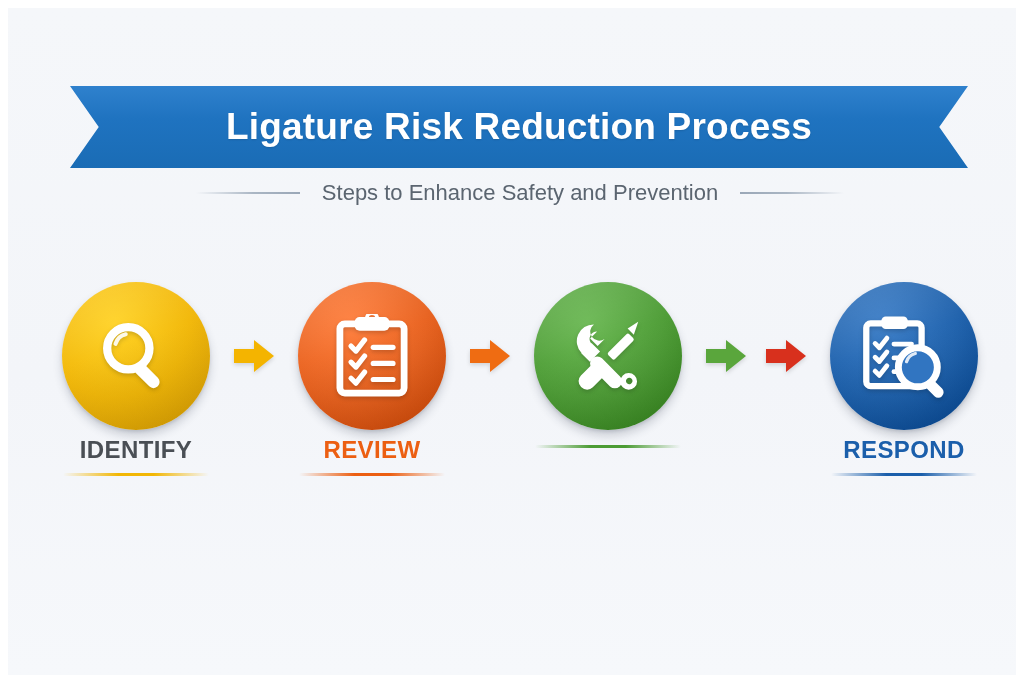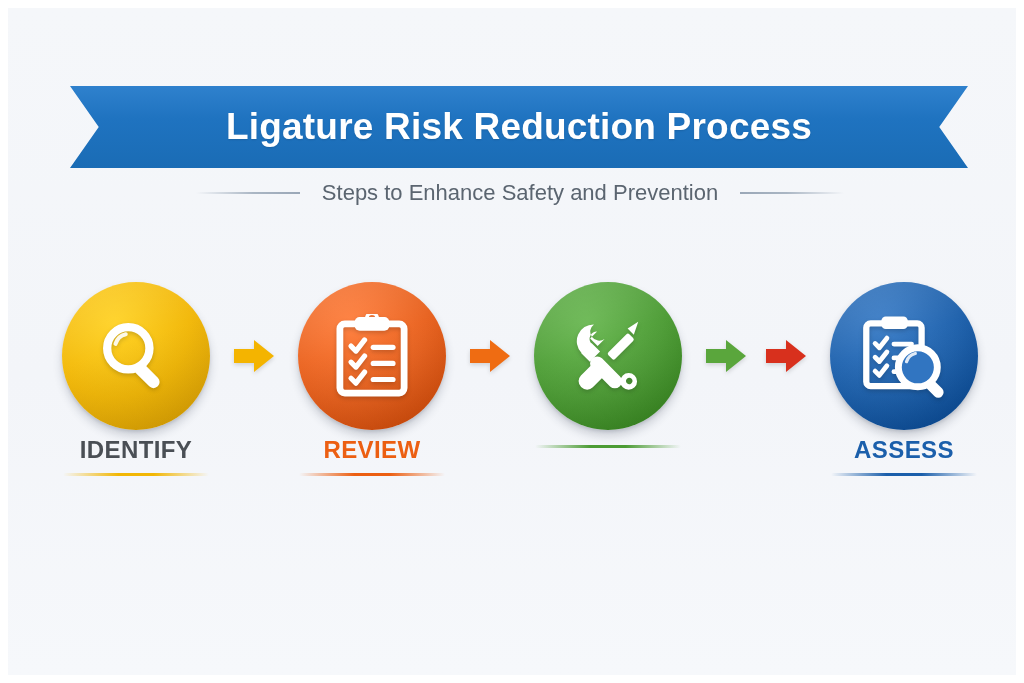--- a/index.html
+++ b/index.html
@@ -279,19 +279,19 @@
                 <path d="M27 36.5 h14"></path>
                 <path d="M27 47.5 h10"></path>
               </g>
 
               <circle cx="46" cy="44" r="15.5" stroke="#ffffff" stroke-width="5.5" fill="#3175c1"></circle>
               <path d="M37 39.5 a9.5 9.5 0 0 1 7 -6.5" fill="none" stroke="#ffffff" stroke-width="2.6" stroke-linecap="round" opacity="0.85"></path>
               <rect x="54" y="53" width="8.5" height="17" rx="4.2" fill="#ffffff" stroke="none" transform="rotate(-45 58 60)"></rect>
             </svg>
           </div>
         </div>
-        <div class="step-label" style="color: rgb(27, 95, 171);">ASSESS</div>
+        <div class="step-label" style="color: rgb(27, 95, 171);">RESPOND</div>
         <div class="label-underline" style="background: linear-gradient(90deg, rgba(27, 95, 171, 0) 0%, rgb(27, 95, 171) 38%, rgb(27, 95, 171) 62%, rgba(27, 95, 171, 0) 100%);"></div>
       </div>
 
     </div>
   </div>
 </div>
 
 </body></html>

